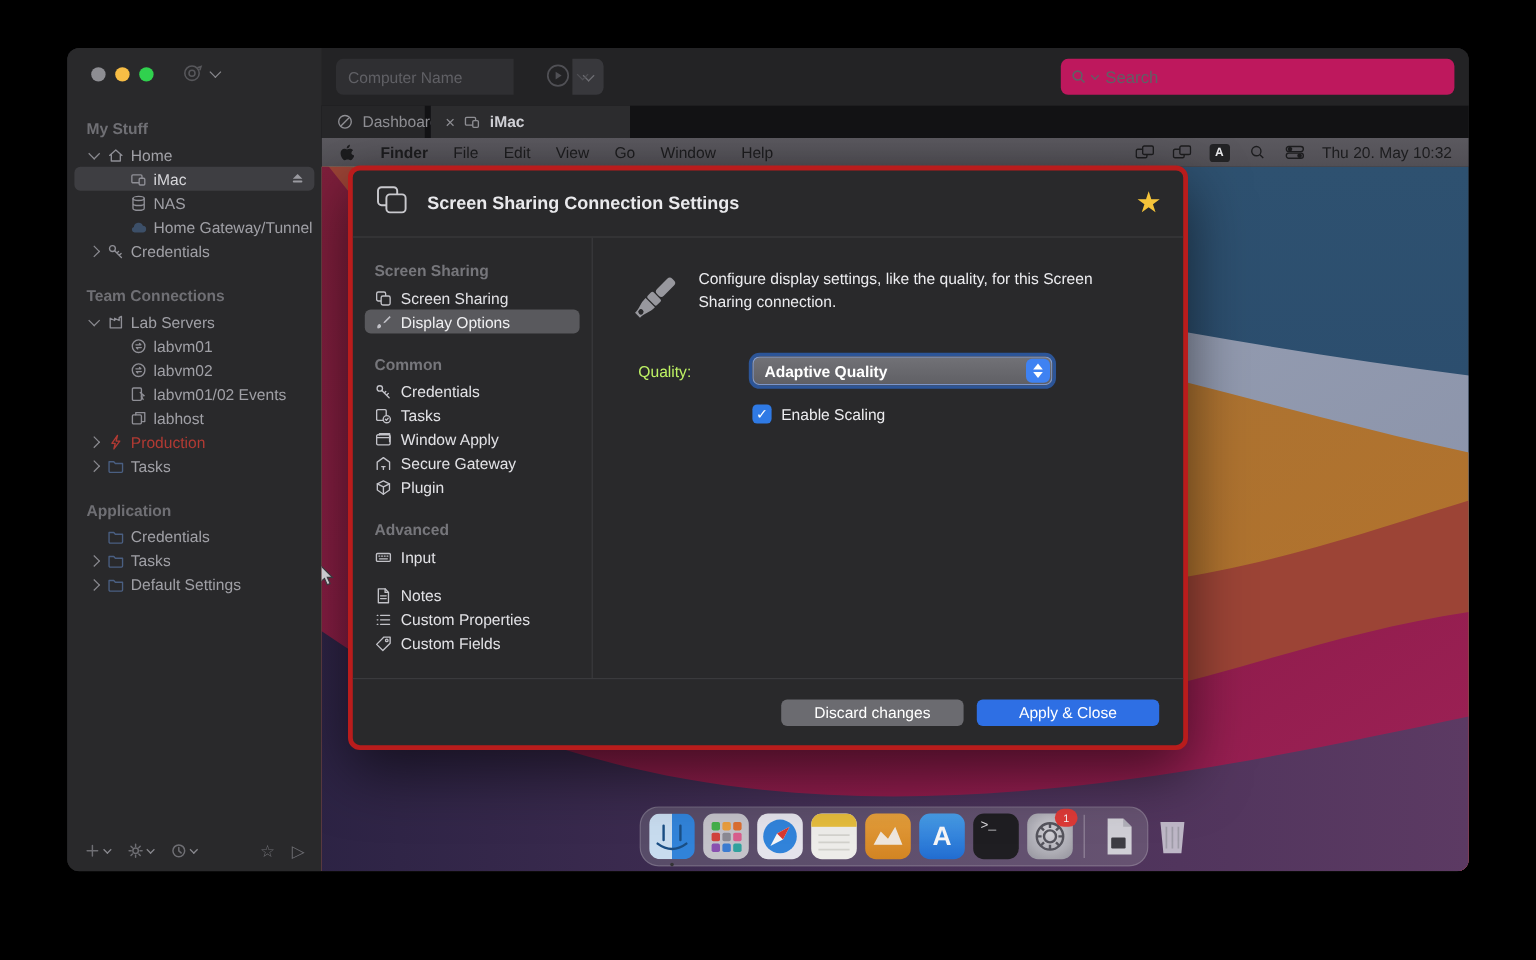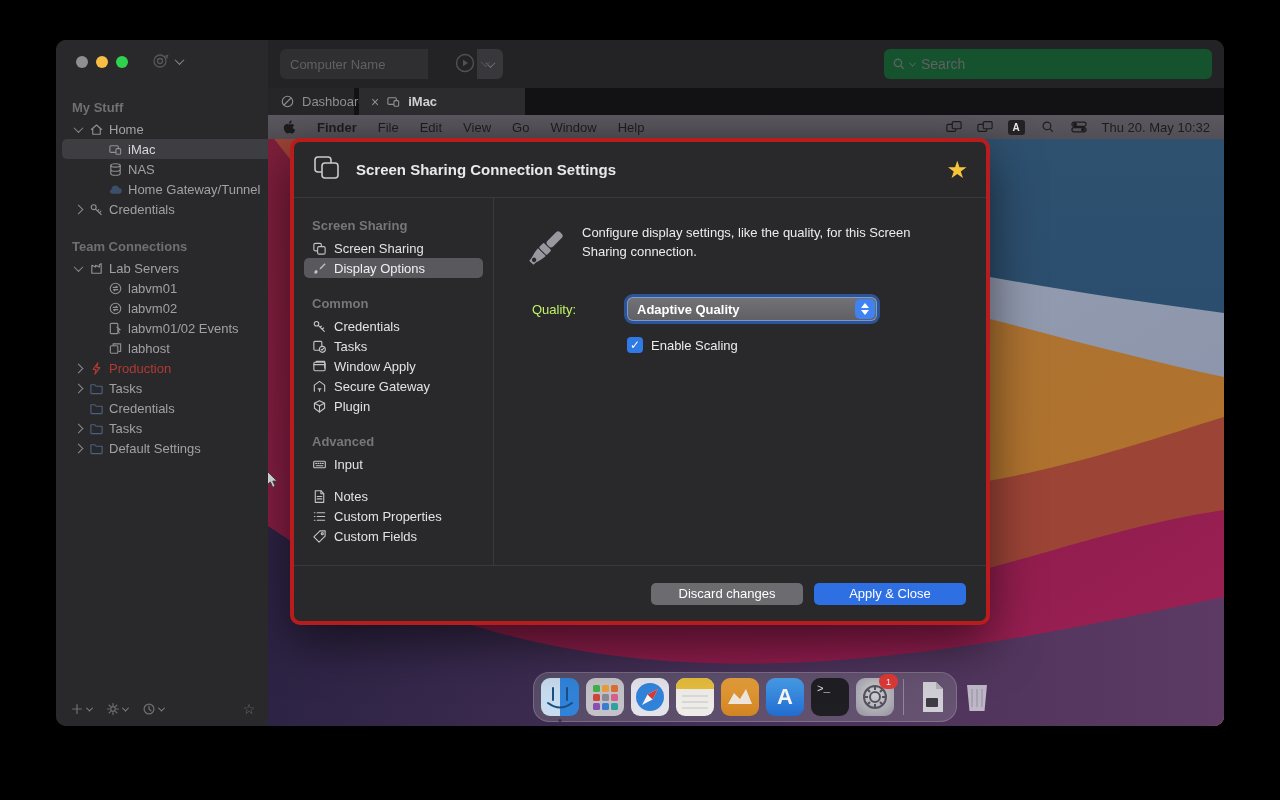--- a/index.html
+++ b/index.html
@@ -1,21 +1,21 @@
 <!DOCTYPE html>
 <html><head>
 <meta charset="utf-8">
 <style>
   html,body{margin:0;padding:0;background:#000;width:1280px;height:800px;overflow:hidden;
     font-family:"Liberation Sans","DejaVu Sans",sans-serif;-webkit-font-smoothing:antialiased;}
   .stage{position:relative;width:1280px;height:800px;background:#000;}
   .app-window{position:absolute;left:56px;top:40px;width:1168px;height:686px;border-radius:10px;
     background:#29292b;overflow:hidden;box-shadow:0 20px 60px rgba(0,0,0,.7);}
   
-  .sidebar{position:absolute;left:0;top:0;width:212px;height:100%;background:#29292b;padding-left:26px;}
+  .sidebar{position:absolute;left:0;top:0;width:212px;height:100%;background:#29292b;}
   .traffic{position:absolute;left:20px;top:16px;display:flex;gap:8px;}
   .tl{width:12px;height:12px;border-radius:50%;}
   .tl.close{background:#8e8e93;} .tl.min{background:#f7bd45;} .tl.zoom{background:#30d14e;}
   .target-btn{position:absolute;left:96px;top:12px;display:flex;align-items:center;gap:6px;color:#57575b;}
   .tree{position:absolute;left:0;top:50px;right:0;bottom:40px;padding-top:2px;font-size:13px;color:#a0a0a6;}
   .sgroup-title{padding:8px 0 4px 16px;font-weight:700;font-size:13px;color:#6f6f74;}
   .srow{display:flex;align-items:center;height:20px;margin:0 6px;padding-left:10px;border-radius:5px;gap:5px;}
   .srow .chevbox{width:12px;display:flex;justify-content:center;flex:none;}
   .srow.ind2{padding-left:46px;}
   .srow.sel{background:#3e3e42;color:#d6d6da;}
@@ -37,21 +37,21 @@
   
   .main{position:absolute;left:212px;top:0;width:956px;height:100%;}
   .toolbar{position:relative;height:48px;background:#232325;}
   .cn-field{position:absolute;left:12px;top:9px;display:flex;height:30px;gap:48px;}
   .cn-input{width:128px;background:#2f2f32;border:none;outline:none;border-radius:6px 0 0 6px;
     padding:0 10px;color:#bfbfc4;font-size:13px;}
   .cn-input::placeholder{color:#606065;}
   .cn-drop{width:26px;background:#38383c;border-radius:0 6px 6px 0;display:flex;align-items:center;justify-content:center;margin-left:1px;}
   .play-group{position:absolute;left:186px;top:12px;display:flex;align-items:center;gap:6px;color:#505055;}
   .play-group svg{width:22px;height:22px;stroke:currentColor;fill:none;stroke-width:1.4;}
-  .search-field{position:absolute;right:12px;top:9px;width:328px;height:30px;background:#14532d;border-radius:6px;
+  .search-field{position:absolute;right:12px;top:9px;width:328px;height:30px;background:#be185d;border-radius:6px;
     display:flex;align-items:center;padding:0 8px;box-sizing:border-box;gap:4px;color:#606065;}
   .search-field svg{width:14px;height:14px;stroke:currentColor;fill:none;stroke-width:1.5;}
   .search-input{flex:1;background:transparent;border:none;outline:none;color:#bfbfc4;font-size:14px;}
   .search-input::placeholder{color:#606065;}
   
   .tabbar{position:relative;height:27px;background:#121214;display:flex;align-items:stretch;}
   .tab{display:flex;align-items:center;gap:7px;padding:0 12px;font-size:13px;}
   .tab.dashboard{background:#262628;color:#8e8e93;margin-right:5px;width:86px;box-sizing:border-box;}
   .tab.imac{background:#2c2c2e;color:#cfcfd4;width:166px;box-sizing:border-box;}
   .tab .ic{color:#8e8e93;}
@@ -266,20 +266,21 @@
               <span class="chev right"></span>
             </span>
         <span class="ic" style="color:#4a5f82">
               <svg viewBox="0 0 16 16">
                 <path d="M2 4h4.2l1.4 1.6H14v6.9a1 1 0 0 1-1 1H3a1 1 0 0 1-1-1z"></path>
               </svg>
             </span>
         <span class="slabel">Tasks</span>
       </div>
 
+      <div class="sgroup-title" style="margin-top:12px">Application</div>
 
       <div class="srow">
         <span class="chevbox"></span>
         <span class="ic" style="color:#4a5f82">
               <svg viewBox="0 0 16 16">
                 <path d="M2 4h4.2l1.4 1.6H14v6.9a1 1 0 0 1-1 1H3a1 1 0 0 1-1-1z"></path>
               </svg>
             </span>
         <span class="slabel">Credentials</span>
       </div>

